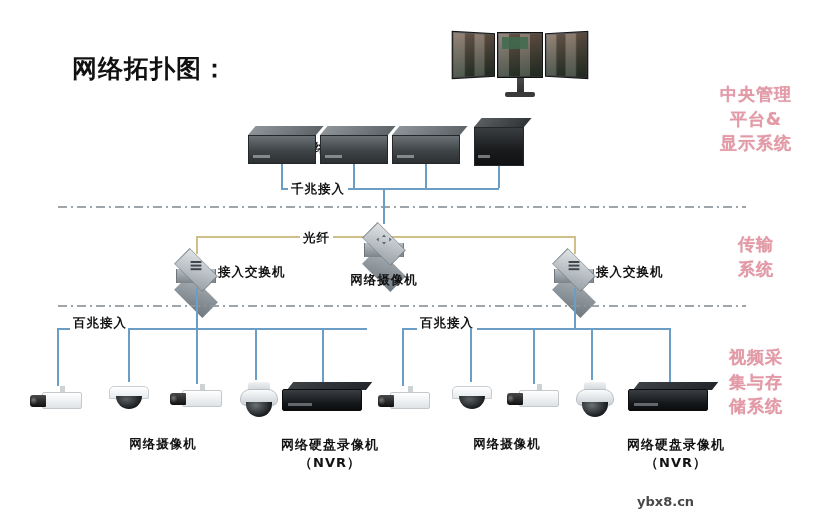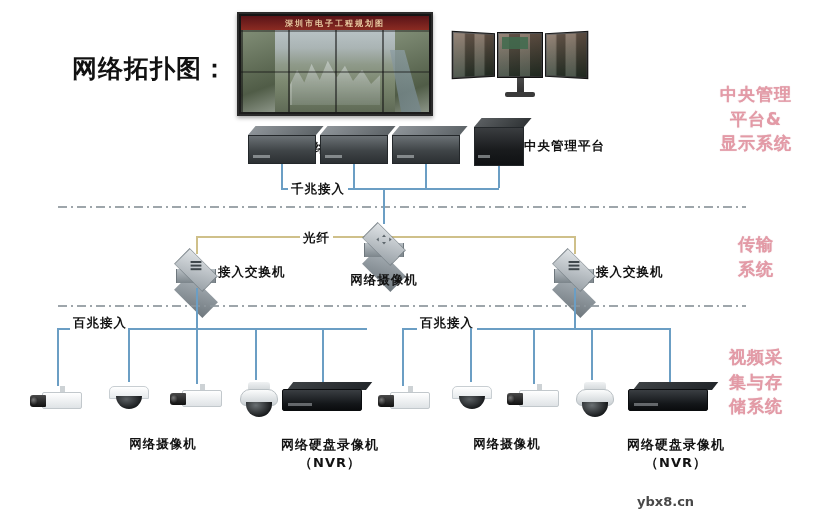--- a/index.html
+++ b/index.html
@@ -313,30 +313,20 @@
 
   <div class="abs zone-label" style="left:700px; top:232px; width:112px;">传输
 系统</div>
   <div class="abs zone-label" style="left:700px; top:82px; width:112px;">中央管理
 平台&amp;
 显示系统</div>
   <div class="abs zone-label" style="left:700px; top:345px; width:112px;">视频采
 集与存
 储系统</div>
 
-  <div class="abs videowall">
-    <div class="vw-header">深圳市电子工程规划图</div>
-    <div class="vw-body">
-      <div class="vw-side l"></div>
-      <div class="vw-side r"></div>
-      <div class="vw-city"></div>
-      <div class="vw-river"></div>
-      <div class="vw-grid"></div>
-    </div>
-  </div>
 
   <div class="abs tri-wrap">
     <div class="tri-screens">
       <div class="tri-pane p1"></div>
       <div class="tri-pane p2"></div>
       <div class="tri-pane p3"></div>
     </div>
     <div class="tri-stand-neck"></div>
     <div class="tri-stand-base"></div>
   </div>
@@ -353,21 +343,20 @@
   </div>
   <div class="box3d" style="left:392px; top:126px; width:68px; height:38px;">
     <div class="top"></div>
     <div class="front" style="top:9px;"></div>
   </div>
 
   <div class="box3d dark" style="left:474px; top:118px; width:50px; height:48px;">
     <div class="top"></div>
     <div class="front" style="top:9px;"></div>
   </div>
-  <div class="abs caption" style="left:524px; top:138px; width:110px; text-align:left;">中央管理平台</div>
 
   <div class="abs line-v" style="left:281px; top:164px; height:24px;"></div>
   <div class="abs line-v" style="left:353px; top:164px; height:24px;"></div>
   <div class="abs line-v" style="left:425px; top:164px; height:24px;"></div>
   <div class="abs line-v" style="left:498px; top:166px; height:22px;"></div>
   <div class="abs line-h" style="left:281px; top:188px; width:218px;"></div>
   <div class="abs line-v" style="left:383px; top:188px; height:36px;"></div>
   <div class="link-label" style="left:288px; top:181px;">千兆接入</div>
 
   <div class="abs fiber-h" style="left:196px; top:236px; width:378px;"></div>

